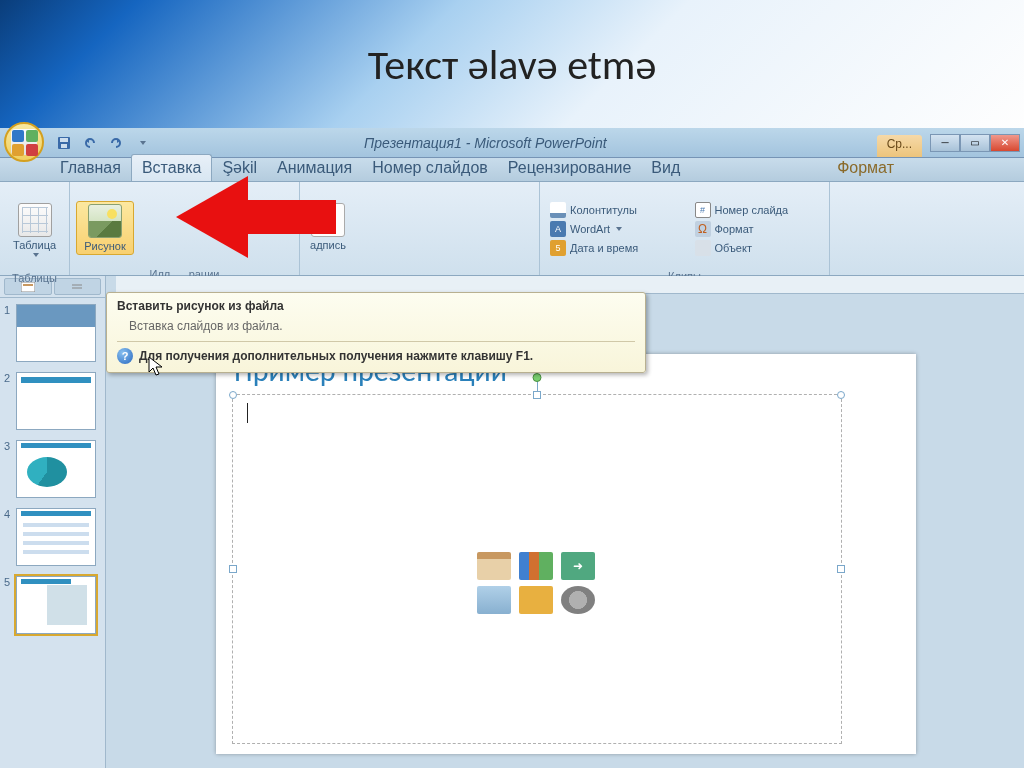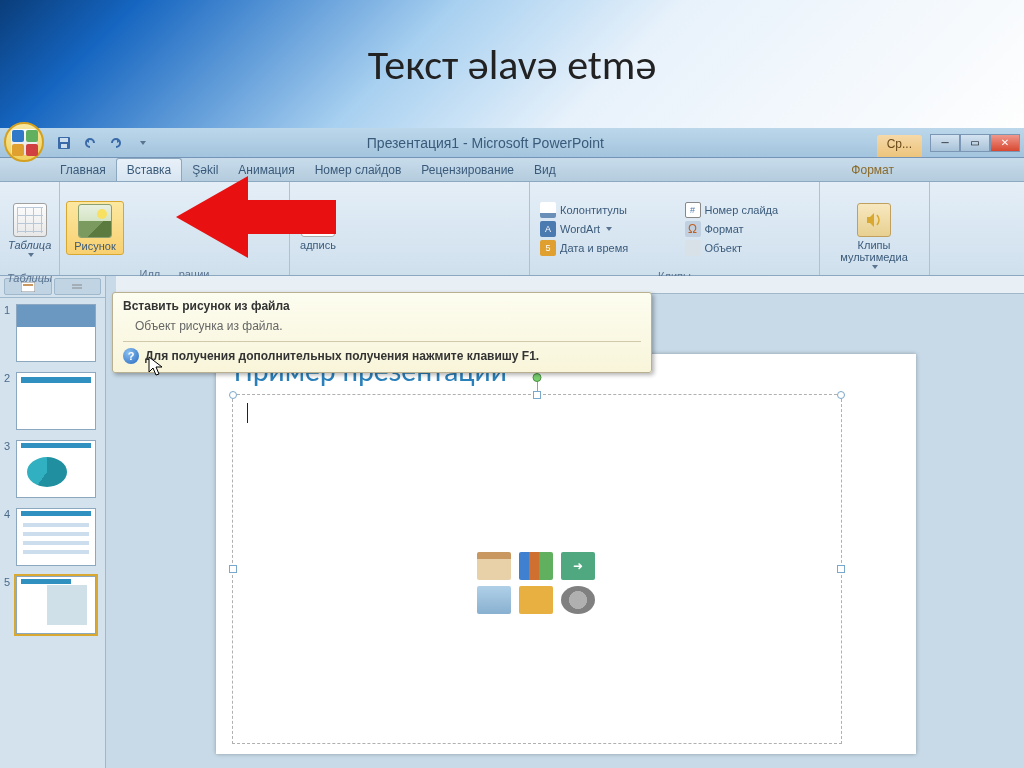--- a/index.html
+++ b/index.html
@@ -10,29 +10,29 @@
 .app{height:640px;background:#a0bfd8;position:relative;}
 
 
 .titlebar{height:30px;background:linear-gradient(to bottom,#bcd7ea,#a3c4de);display:flex;align-items:center;padding:0 4px;border-bottom:1px solid #7694b5;}
 .office-btn{width:42px;height:42px;margin-top:0;margin-right:6px;}
 .office-logo{width:40px;height:40px;border-radius:50%;background:linear-gradient(to bottom,#f8e8a0,#f0d060);border:2px solid #d4a020;display:flex;align-items:center;justify-content:center;position:relative;}
 .office-logo::before{content:"";position:absolute;width:26px;height:26px;border-radius:4px;background:linear-gradient(to bottom,#fcfcfc,#e0e0e0);}
 .office-logo::after{content:"";position:absolute;width:12px;height:12px;left:6px;top:6px;background:#3078c8;border-radius:2px;box-shadow:14px 0 0 #60b060,0 14px 0 #e0a030,14px 14px 0 #d04040;}
 .qat{display:flex;gap:2px;align-items:center;}
 .qat-btn{width:24px;height:22px;display:flex;align-items:center;justify-content:center;border-radius:3px;}
-.title-text{flex:1;text-align:center;font-size:14px;color:#3a5a7a;margin-left:-60px;}
+.title-text{flex:1;text-align:center;font-size:14px;color:#3a5a7a;margin-left:-60px;font-style:italic;}
 .picturetool{background:linear-gradient(to bottom,#f6d9a8,#ecc47c);height:22px;padding:2px 10px;font-size:12px;color:#6a4a1a;border-radius:3px 3px 0 0;margin-top:6px;}
 .win-controls{display:flex;align-items:flex-start;gap:0;}
 .win-btn{width:30px;height:18px;background:linear-gradient(to bottom,#d4e3f1,#a8c2d8);border:1px solid #7a96b4;display:flex;align-items:center;justify-content:center;font-size:10px;}
 .win-btn.close{background:linear-gradient(to bottom,#f0988c,#d84830);color:#fff;}
 
 
 .tabs{height:24px;background:linear-gradient(to bottom,#c8dceb,#b4ccde);display:flex;align-items:flex-end;padding-left:50px;border-bottom:1px solid #8ca8c0;gap:0;}
-.tab{padding:4px 10px;color:#3a5a7a;font-size:12px;cursor:pointer;}
+.tab{padding:4px 10px;color:#3a5a7a;font-size:16px;cursor:pointer;}
 .tab.active{background:linear-gradient(to bottom,#e8f0f8,#d8e6f2);border:1px solid #8ca8c0;border-bottom:none;border-radius:3px 3px 0 0;}
 .tab.format{margin-left:auto;margin-right:120px;color:#8a6a2a;}
 
 
 .ribbon{height:94px;background:linear-gradient(to bottom,#e4eef7,#cfe0ed);display:flex;border-bottom:1px solid #8ca8c0;position:relative;}
 .group{border-right:1px solid #abc3d6;display:flex;flex-direction:column;padding:19px 6px 0;gap:13px;}
 .group-body{flex:1;display:flex;align-items:flex-start;gap:4px;}
 .group-label{text-align:center;color:#5a7490;font-size:11px;padding-bottom:2px;}
 .big-btn{width:58px;display:flex;flex-direction:column;align-items:center;gap:2px;padding:2px;border-radius:3px;}
 .big-btn.hover{background:linear-gradient(to bottom,#fce8a0,#f8d070);border:1px solid #d8a830;}
@@ -65,21 +65,21 @@
 .thumb{width:80px;height:58px;background:#fff;border:1px solid #8ca8c0;position:relative;overflow:hidden;}
 .thumb.sel{outline:2px solid #d8a830;}
 .thumb1{background:linear-gradient(to bottom,#6a98c0 0 40%,#fff 40%);}
 .thumb3-chart{position:absolute;left:10px;bottom:10px;width:40px;height:30px;border-radius:50%;background:conic-gradient(#2090a0 0 60%,#30b0c0 60% 100%);}
 .thumb5-img{position:absolute;inset:8px 8px 8px 30px;background:#d0e0e8;}
 
 .canvas-area{flex:1;background:#c8dae8;position:relative;padding:0 0 0 10px;overflow:hidden;}
 .ruler-h{height:18px;background:#e8f0f6;border-bottom:1px solid #a0b8cc;}
 
 
-.tooltip{position:absolute;left:6px;top:16px;width:540px;background:linear-gradient(to bottom,#fdfdf0,#f8f5da);border:1px solid #b8b090;border-radius:3px;box-shadow:2px 2px 4px rgba(0,0,0,.3);padding:6px 10px 8px;z-index:3;}
+.tooltip{position:absolute;left:0;top:16px;width:540px;background:linear-gradient(to bottom,#fdfdf0,#f8f5da);border:1px solid #b8b090;border-radius:3px;box-shadow:2px 2px 4px rgba(0,0,0,.3);padding:6px 10px 8px;z-index:3;}
 .tt-title{font-weight:bold;font-size:12px;color:#333;}
 .tt-desc{margin:6px 0 8px 12px;color:#666;font-size:12px;}
 .tt-help{display:flex;align-items:center;gap:6px;border-top:1px solid #d0c8a8;padding-top:6px;font-weight:bold;font-size:12px;color:#333;}
 .tt-help-icon{width:16px;height:16px;border-radius:50%;background:radial-gradient(circle at 35% 30%,#88c0f0,#2868c0);color:#fff;display:flex;align-items:center;justify-content:center;font-size:11px;}
 
 .slide{position:absolute;left:110px;top:78px;width:700px;height:400px;background:#fff;box-shadow:0 0 4px rgba(0,0,0,.3);}
 .slide-title{color:#2a80ba;font-size:30px;font-family:"Calibri",sans-serif;padding:0 18px;position:absolute;top:-2px;}
 .content-box{position:absolute;left:16px;top:40px;width:610px;height:350px;border:1px dashed #b0b0b0;}
 .handle{width:8px;height:8px;background:#fff;border:1px solid #7aa7ca;border-radius:50%;position:absolute;}
 .rot-handle{width:9px;height:9px;background:#7ad070;border:1px solid #4a9040;border-radius:50%;position:absolute;left:50%;top:-22px;transform:translateX(-50%);}
@@ -149,21 +149,21 @@
     <div class="tab active">Вставка</div>
     <div class="tab">Şəkil</div>
     <div class="tab">Анимация</div>
     <div class="tab">Номер слайдов</div>
     <div class="tab">Рецензирование</div>
     <div class="tab">Вид</div>
     <div class="tab format">Формат</div>
   </div>
 
   <div class="ribbon">
-    <div class="group" style="width:60px;font-style:italic;">
+    <div class="group" style="width:70px;">
       <div class="group-body">
         <div class="big-btn">
           <div class="icon32 i-table"></div>
           <span>Таблица</span>
             <span class="tri-down"></span>
         </div>
       </div>
       <div class="group-label">Таблицы</div>
     </div>
 
@@ -217,35 +217,20 @@
             </div>
           <div class="small-btn">
               <div class="small-icon" style="background:#d8e0e8;"></div>
               <span>Объект</span>
             </div>
         </div>
       </div>
       <div class="group-label">Клипы</div>
     </div>
 
-    <div class="group" style="width:110px;">
-      <div class="group-body">
-        <div class="big-btn" style="width:96px;">
-          <div class="icon32 i-sound">
-              <svg width="20" height="20">
-                <path d="M3 7 h3 l4 -4 v14 l-4 -4 h-3 z" fill="#d8a830"></path>
-                <path d="M13 5 q4 5 0 10" stroke="#d8a830" stroke-width="1.5" fill="none"></path>
-              </svg>
-            </div>
-          <span>Клипы мультимедиа</span>
-            <span class="tri-down"></span>
-        </div>
-      </div>
-      <div class="group-label">&nbsp;</div>
-    </div>
   </div>
 
   <div class="workspace">
     <div class="thumbs-pane">
       <div class="thumbs-tabs">
         <div class="thumbs-tab">
             <svg width="14" height="10">
               <rect width="14" height="10" fill="#fff" stroke="#888"></rect>
               <rect x="2" y="2" width="10" height="2" fill="#c89860"></rect>
             </svg>
@@ -290,21 +275,21 @@
             </div>
           </div>
       </div>
     </div>
 
     <div class="canvas-area">
       <div class="ruler-h"></div>
 
       <div class="tooltip">
         <div class="tt-title">Вставить рисунок из файла</div>
-        <div class="tt-desc">Объект рисунка из файла.</div>
+        <div class="tt-desc">Вставка слайдов из файла.</div>
         <div class="tt-help">
           <div class="tt-help-icon">?</div>
           <span>Для получения дополнительных получения нажмите клавишу F1.</span>
         </div>
       </div>
 
       <div class="slide">
         <div class="slide-title">Пример презентации</div>
         <div class="content-box">
           <div class="rot-line"></div>

